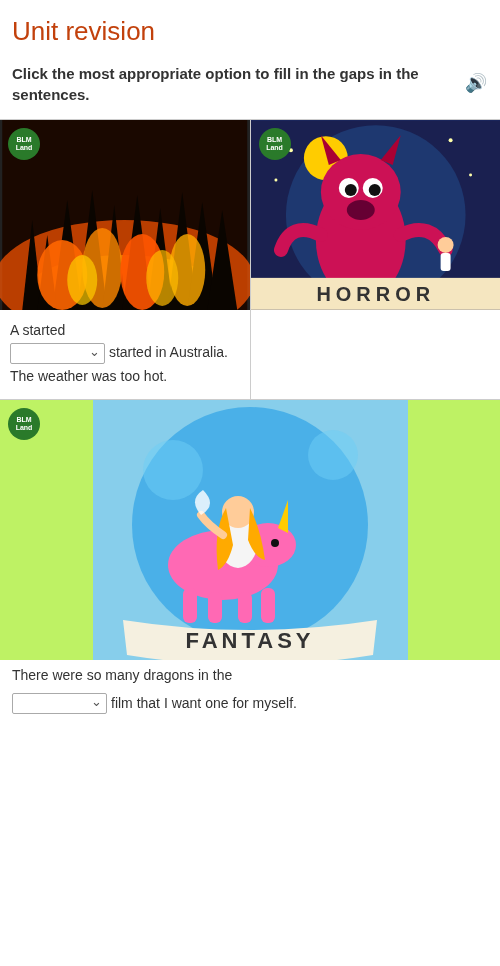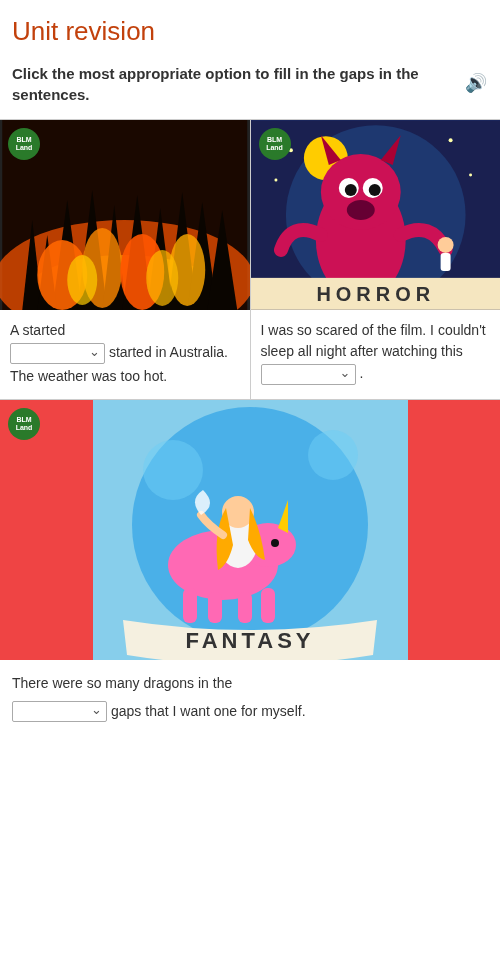--- a/index.html
+++ b/index.html
@@ -121,26 +121,26 @@
       overflow: hidden;
     }
 
     
     .fantasy-svg-container {
       width: 100%;
       height: 260px;
       display: flex;
       align-items: center;
       justify-content: center;
-      background: #ef4444;
+      background: #bef264;
       position: relative;
     }
 
     .bottom-text-area {
-      padding: 12px 12px 14px 12px;
+      padding: 4px 12px 14px 12px;
       font-size: 14px;
       line-height: 1.6;
     }
   </style>
 </head>
 <body>
 
 <h1 class="page-title">Unit revision</h1>
 
 <div class="instruction">
@@ -230,32 +230,20 @@
 
         <circle cx="195" cy="125" r="8" fill="#ffcc99"></circle>
         <rect x="190" y="133" width="10" height="18" fill="#fff" rx="3"></rect>
 
         <rect x="0" y="158" width="250" height="32" fill="#f5e6c0"></rect>
         <text x="125" y="181" text-anchor="middle" font-size="20" font-weight="900" letter-spacing="5" fill="#333" font-family="Arial">HORROR</text>
       </svg>
       <div class="blm-badge">BLM Land</div>
     </div>
 
-    <div class="text-area">
-      <span>I was so scared of the film. I couldn't sleep all night after watching this </span>
-      <div class="dropdown-wrap">
-        <select>
-          <option value=""></option>
-          <option value="horror film">horror film</option>
-          <option value="comedy">comedy</option>
-          <option value="drama">drama</option>
-        </select>
-      </div>
-      <span> .</span>
-    </div>
   </div>
 
 </div>
 
 <div class="bottom-row">
   <div class="fantasy-svg-container">
     <svg width="315" height="260" viewBox="0 0 315 260" xmlns="http://www.w3.org/2000/svg">
 
       <rect width="315" height="260" fill="#87ceeb"></rect>
 
@@ -302,16 +290,16 @@
     </div>
     <div style="display:flex; align-items:center; flex-wrap:wrap; gap:4px; margin-top:4px;">
       <div class="dropdown-wrap">
         <select>
           <option value=""></option>
           <option value="fantasy film">fantasy film</option>
           <option value="horror film">horror film</option>
           <option value="comedy">comedy</option>
         </select>
       </div>
-      <span>gaps that I want one for myself.</span>
+      <span>film that I want one for myself.</span>
     </div>
   </div>
 </div>
 
 </body></html>

